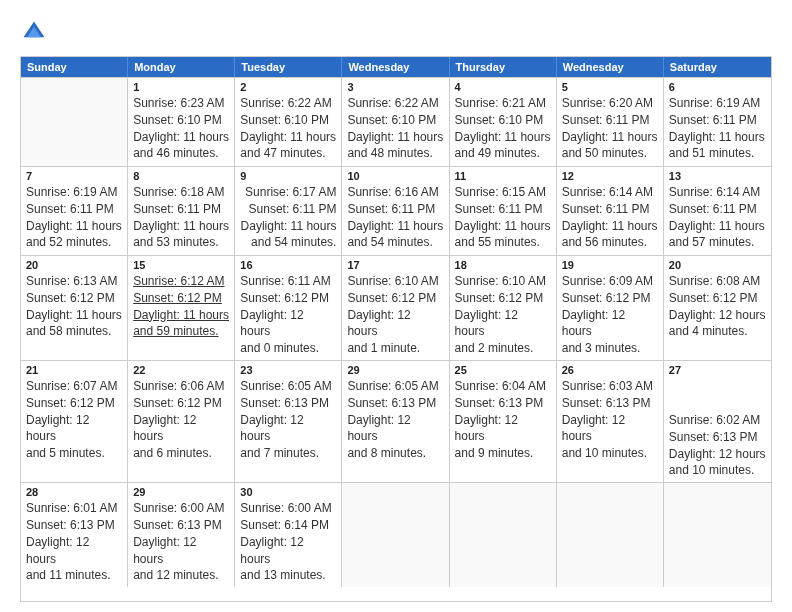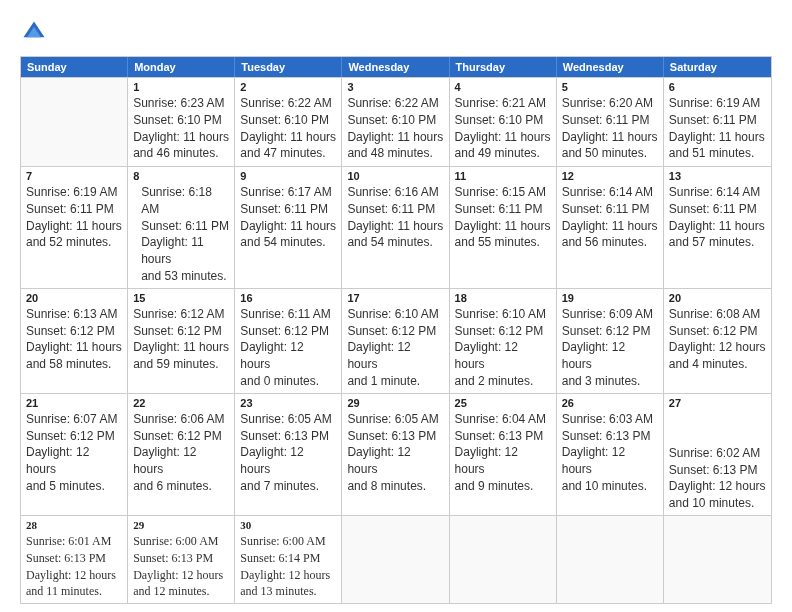--- a/index.html
+++ b/index.html
@@ -94,21 +94,20 @@
       color: #222;
       margin-bottom: 2px;
     }
     .day-info {
       font-size: 12px;
       color: #333;
       line-height: 1.4;
     }
     .last-row .cal-cell {
       min-height: 70px;
-      font-family: Liberation Serif, serif;
     }
   </style>
 </head>
 <body>
 
 <div class="page">
   <div class="header">
     <div class="logo">
       <svg class="logo-icon" viewBox="0 0 32 32">
         <polygon points="16,4 28,22 4,22" fill="#2a6bc5"></polygon>
@@ -184,28 +183,28 @@
         <div class="cal-row">
           <div class="cal-cell">
             <div class="day-num">7</div>
             <div class="day-info" style="white-space: pre-line;">Sunrise: 6:19 AM
 Sunset: 6:11 PM
 Daylight: 11 hours
 and 52 minutes.</div>
           </div>
           <div class="cal-cell">
             <div class="day-num">8</div>
-            <div class="day-info" style="white-space: pre-line; margin-left: 8px;">Sunrise: 6:18 AM
+            <div class="day-info" style="white-space: pre-line;">Sunrise: 6:18 AM
 Sunset: 6:11 PM
 Daylight: 11 hours
 and 53 minutes.</div>
           </div>
           <div class="cal-cell">
             <div class="day-num">9</div>
-            <div class="day-info" style="white-space: pre-line;">Sunrise: 6:17 AM
+            <div class="day-info" style="white-space: pre-line; text-align: right;">Sunrise: 6:17 AM
 Sunset: 6:11 PM
 Daylight: 11 hours
 and 54 minutes.</div>
           </div>
           <div class="cal-cell">
             <div class="day-num">10</div>
             <div class="day-info" style="white-space: pre-line;">Sunrise: 6:16 AM
 Sunset: 6:11 PM
 Daylight: 11 hours
 and 54 minutes.</div>
@@ -235,21 +234,21 @@
         <div class="cal-row">
           <div class="cal-cell">
             <div class="day-num">20</div>
             <div class="day-info" style="white-space: pre-line;">Sunrise: 6:13 AM
 Sunset: 6:12 PM
 Daylight: 11 hours
 and 58 minutes.</div>
           </div>
           <div class="cal-cell">
             <div class="day-num">15</div>
-            <div class="day-info" style="white-space: pre-line;">Sunrise: 6:12 AM
+            <div class="day-info" style="white-space: pre-line; text-decoration: underline;">Sunrise: 6:12 AM
 Sunset: 6:12 PM
 Daylight: 11 hours
 and 59 minutes.</div>
           </div>
           <div class="cal-cell">
             <div class="day-num">16</div>
             <div class="day-info" style="white-space: pre-line;">Sunrise: 6:11 AM
 Sunset: 6:12 PM
 Daylight: 12 hours
 and 0 minutes.</div>

